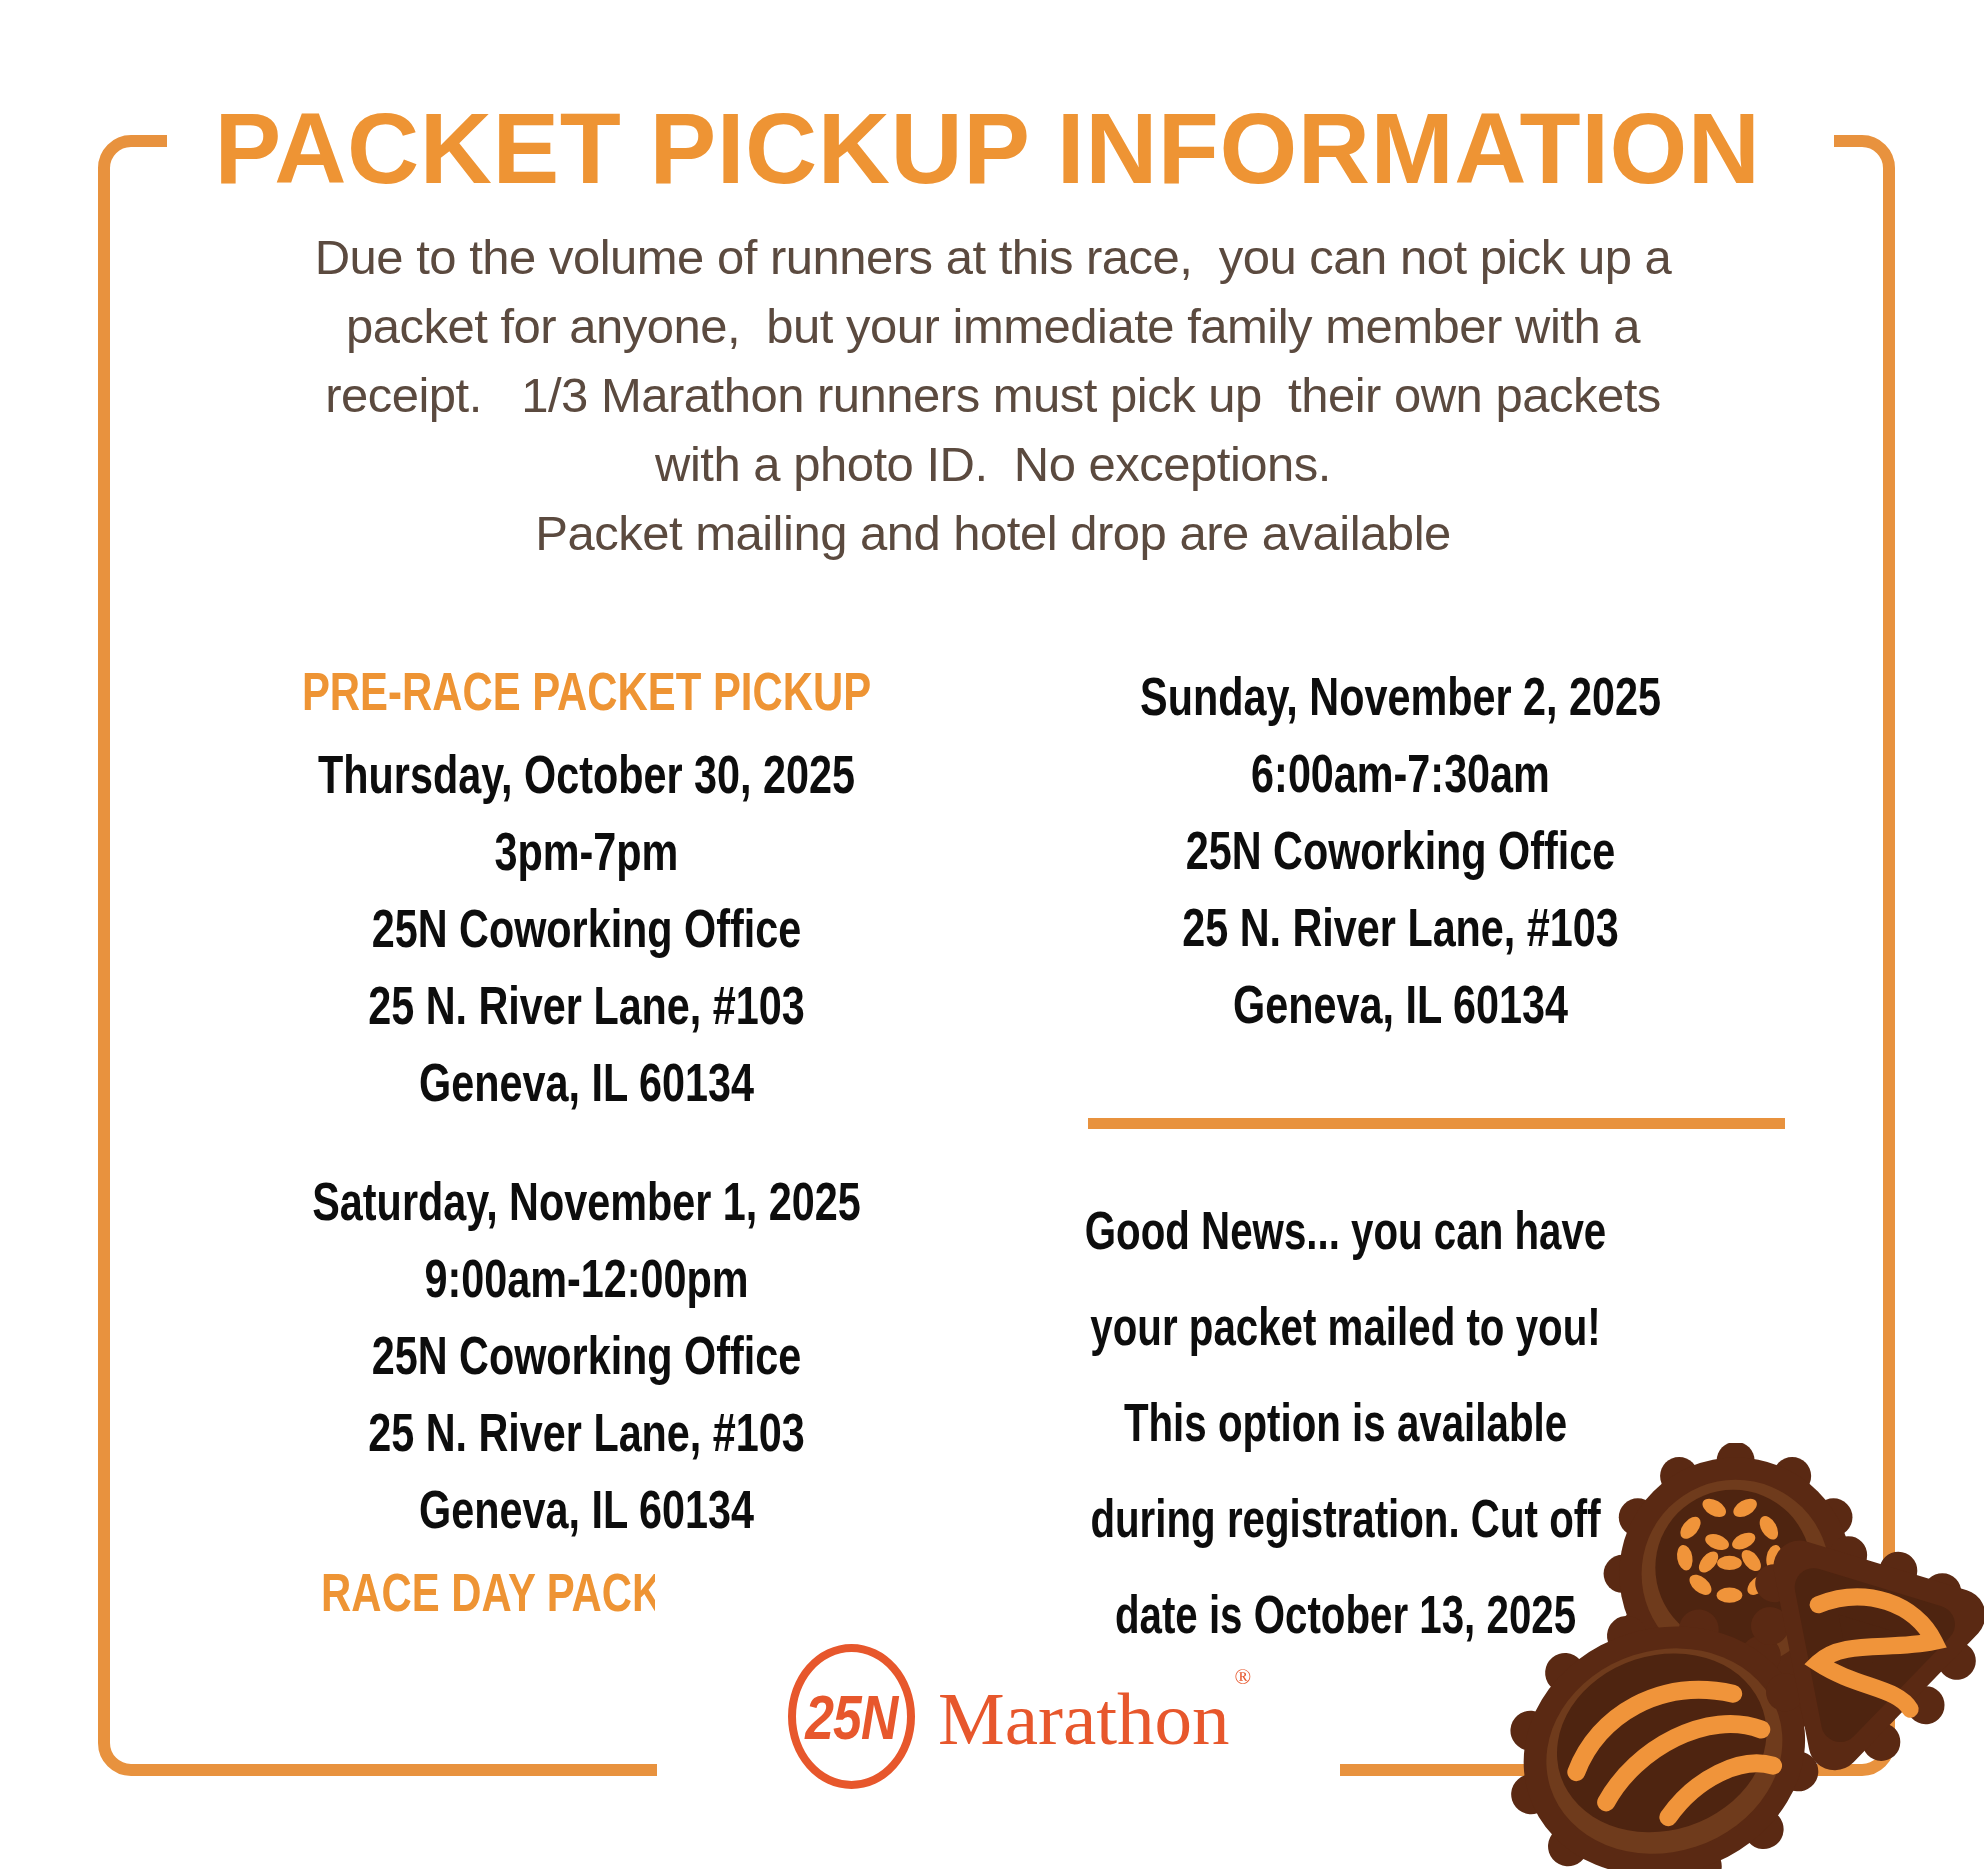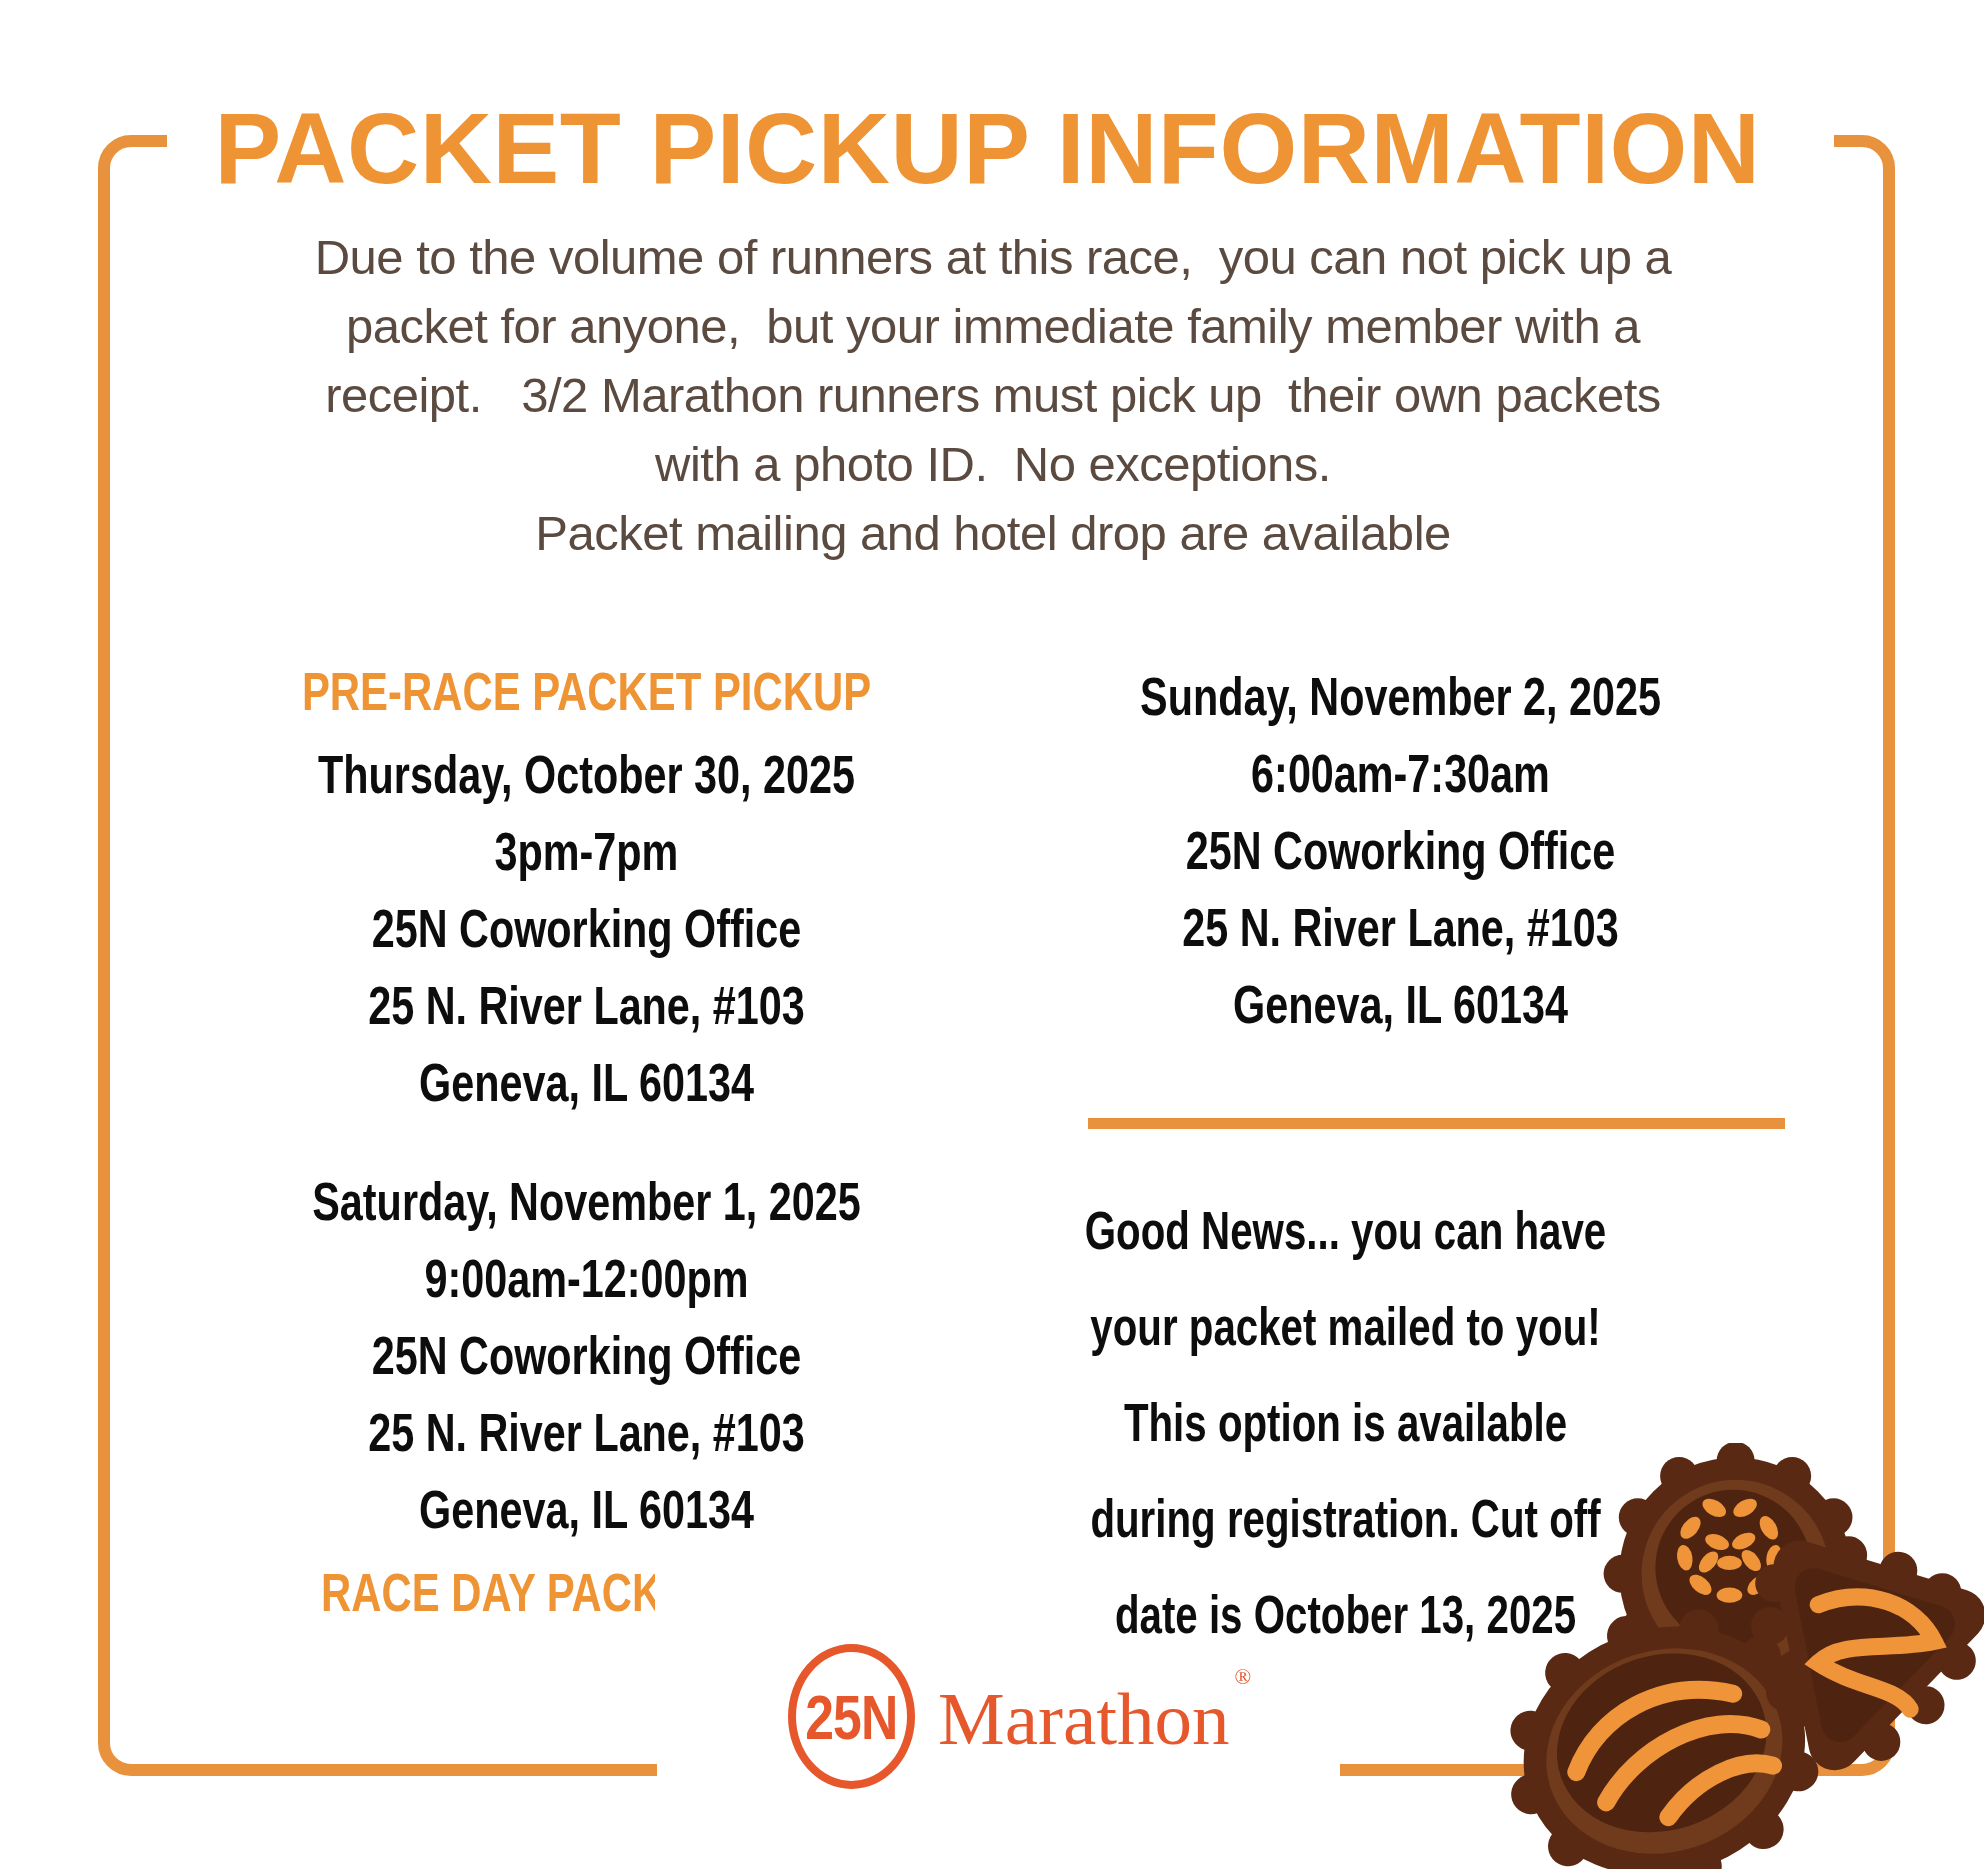--- a/index.html
+++ b/index.html
@@ -53,21 +53,21 @@
     overflow:hidden;
   }
   .raceday-clip .col-header{
     position:static;display:block;text-align:left;line-height:71px;
     transform:scaleX(0.79);transform-origin:left center;width:761px;
   }
   .logo{position:absolute;left:0;top:0;}
   .logo-circle{
     position:absolute;left:788px;top:1644px;width:127px;height:145px;
     border:8px solid #E7572C;border-radius:50%;box-sizing:border-box;
-    display:flex;align-items:center;justify-content:center;
+    display:flex;align-items:center;justify-content:center;font-style:italic;
   }
   .logo-circle span{
     font-size:63px;font-weight:bold;color:#E7572C;letter-spacing:-1px;
     transform:scaleX(0.82);
   }
   .logo-word{
     position:absolute;left:938px;top:1663px;
     font-family:"Liberation Serif",serif;font-size:75px;line-height:95px;
     color:#E7572C;white-space:nowrap;
   }
@@ -82,21 +82,21 @@
 <div class="canvas">
 
   <div class="frame"></div>
   <div class="mask mask-top"></div>
   <div class="mask mask-bottom"></div>
 
   <h1 class="title">PACKET PICKUP INFORMATION</h1>
 
   <div class="intro">Due to the volume of runners at this race,  you can not pick up a
 packet for anyone,  but your immediate family member with a
-receipt.   3/2 Marathon runners must pick up  their own packets
+receipt.   1/3 Marathon runners must pick up  their own packets
 with a photo ID.  No exceptions.
 Packet mailing and hotel drop are available</div>
 
   <div class="col-header pre-race">PRE-RACE PACKET PICKUP</div>
 
   <div class="sched block-thu">Thursday, October 30, 2025
 3pm-7pm
 25N Coworking Office
 25 N. River Lane, #103
 Geneva, IL 60134</div>

